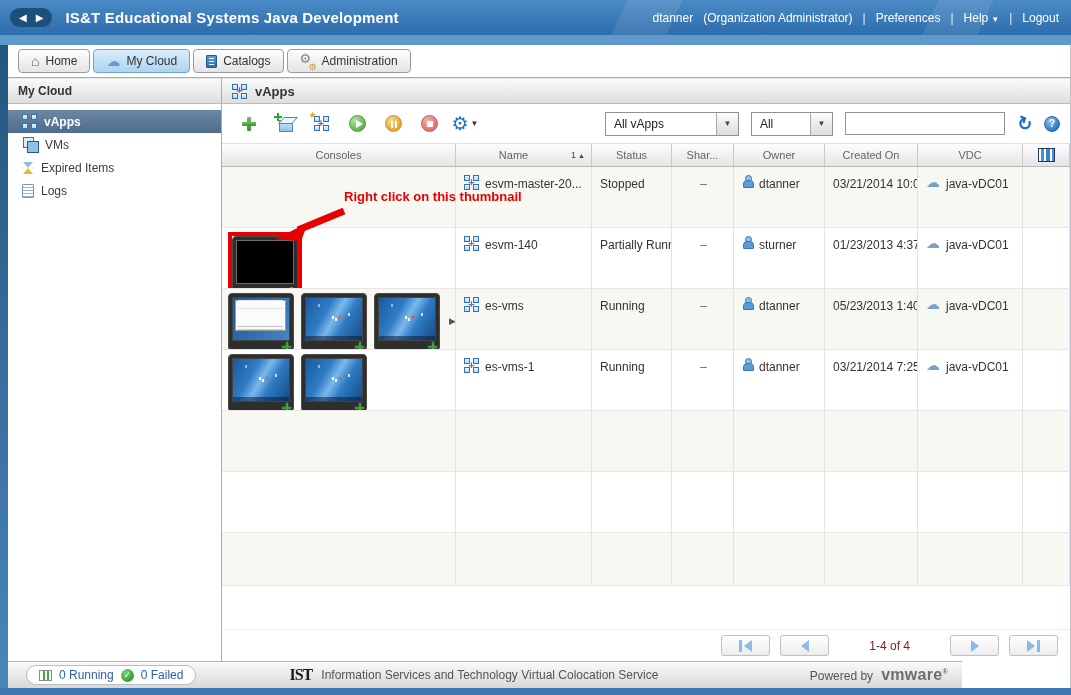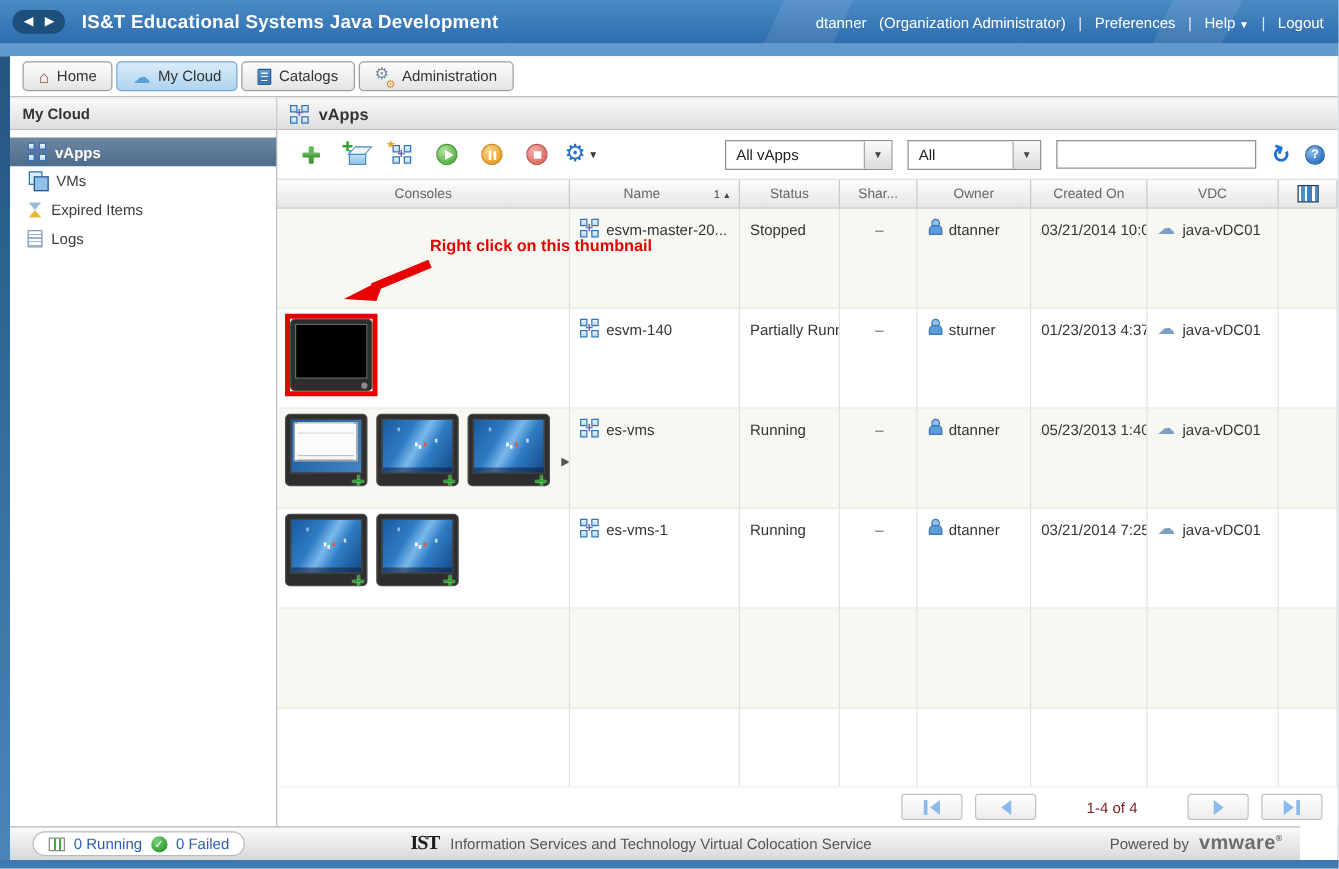--- a/index.html
+++ b/index.html
@@ -99,41 +99,41 @@
   .tb-pause::after { content:""; position:absolute; left:9px; top:4.5px; width:2px; height:7px; background:#fff; }
   .tb-stop { background:radial-gradient(circle at 35% 30%, #f5b0aa, #e2706a 70%); border:1px solid #c05a58; }
   .tb-stop::after { content:""; position:absolute; left:5px; top:5px; width:6px; height:6px; background:#fff; }
   .tb-gear { font-size:19px; color:#1f72c8; line-height:1; }
   .tb-caret { font-size:8px; color:#333; margin-left:2px; }
   .tb-right { margin-left:auto; display:flex; align-items:center; gap:12px; padding-right:10px; }
   .dd { height:24px; border:1px solid #919191; background:#fff; display:flex; align-items:center; font-size:12px; color:#222; }
   .dd-label { padding:0 8px; flex:1; white-space:nowrap; overflow:hidden; }
   .dd-btn { width:22px; height:100%; border-left:1px solid #a8a8a8; background:linear-gradient(#fbfbfb,#dcdcdc);
     display:flex; align-items:center; justify-content:center; font-size:8px; color:#444; cursor:pointer; }
-  .dd.vapps { width:134px; } .dd.all { width:107px;justify-content:flex-end; }
+  .dd.vapps { width:134px; } .dd.all { width:82px;justify-content:flex-end; }
   .search-input { width:160px; height:23px; border:1px solid #919191; font-size:12px; padding:0 5px; font-family:"Liberation Sans",sans-serif; }
   .tb-refresh { font-size:18px; font-weight:bold; color:#1a6fd0; line-height:1; cursor:pointer; transform:rotate(20deg); }
   .tb-help { width:16px; height:16px; border-radius:50%; background:radial-gradient(circle at 35% 30%, #8fc0ec, #2a72c0 75%);
     border:1px solid #2a6ab0; color:#fff; font-size:10px; font-weight:bold; display:flex; align-items:center; justify-content:center; cursor:pointer; }
 
   
   .grid-cols { display:grid; grid-template-columns:234px 136px 80px 62px 91px 93px 105px 1fr; }
   .thead { height:23px; background:linear-gradient(#fdfdfd,#e5e5e5); border-bottom:1px solid #b9b9b9; }
   .th { display:flex; align-items:center; justify-content:center; font-size:11px; color:#666;
     border-right:1px solid #c9c9c9; overflow:hidden; white-space:nowrap; cursor:pointer; position:relative; }
   .th.name-th { justify-content:space-between; padding:0 6px 0 0; }
   .th.name-th .nm { flex:1; text-align:center; }
   .sort-ind { font-size:9px; color:#444; }
   .sort-ind::after { content:"▲"; font-size:7px; margin-left:2px; }
   .th-colsel { display:flex; align-items:center; justify-content:center; }
   .colsel-ico { width:17px; height:14px; border:1px solid #1d3a5e; cursor:pointer;
     background:linear-gradient(to right,#fff 0 2px,#4a90d0 2px 5px,#fff 5px 7px,#3a80c4 7px 11px,#fff 11px 13px,#4a90d0 13px 17px); }
 
   .tbody { flex:1; overflow:hidden; display:flex; flex-direction:column; position:relative; background:#fff; }
-  .trow { height:80px; flex:0 0 auto; }
+  .trow { height:61px; flex:0 0 auto; }
   .trow.tint { background:#f8f8f2; }
   .trow .td { border-right:1px solid #e2e2e2; border-bottom:1px solid #e6e6e6; padding:10px 6px 0 8px;
     font-size:12px; color:#333; overflow:hidden; white-space:nowrap; display:flex; align-items:flex-start; gap:6px; }
   .td.center { justify-content:center; color:#666; }
   .td.consoles { padding:4px 2px 0 6px; gap:7px; }
   .td .cell-ico { margin-top:-2px; }
   .trow.filler { border-bottom:none; }
   .trow.filler .td { height:100%; }
 
   
@@ -163,21 +163,21 @@
   
   .pager { height:32px; display:flex; align-items:center; justify-content:flex-end; gap:10px; padding-right:12px; background:#fff; border-top:1px solid #eee; }
   .pg-btn { width:49px; height:21px; border:1px solid #c0c0c0; border-radius:3px; background:linear-gradient(#fff,#ececec);
     display:flex; align-items:center; justify-content:center; gap:2px; cursor:pointer; }
   .tri-l { width:0; height:0; border-top:6px solid transparent; border-bottom:6px solid transparent; border-right:8px solid #8bb9ea; }
   .tri-r { width:0; height:0; border-top:6px solid transparent; border-bottom:6px solid transparent; border-left:8px solid #8bb9ea; }
   .pg-bar { width:3px; height:12px; background:#8bb9ea; }
   .pg-range { font-size:12px; color:#7f1d1d; margin:0 30px; }
 
   
-  .statusbar { position:absolute; left:8px; top:661px; width:1032px; height:27px;
+  .statusbar { position:absolute; left:8px; top:661px; width:954px; height:27px;
     background:linear-gradient(#fafafa,#d8d8d8); border-top:1px solid #b5b5b5; display:flex; align-items:center; font-size:12px; color:#555; }
   .status-pill { margin-left:18px; height:20px; background:#fff; border:1px solid #bbb; border-radius:10px;
     display:flex; align-items:center; gap:7px; padding:0 12px; }
   .tasks-ico { width:13px; height:11px; border:1px solid #8a8a8a; background:linear-gradient(to right,#fff 0 3px,#3fae3f 3px 5px,#fff 5px 7px,#3fae3f 7px 9px,#fff 9px 11px,#3fae3f 11px 13px); }
   .status-count { color:#2b5fad; }
   .check-ico { width:13px; height:13px; border-radius:50%; background:radial-gradient(circle at 35% 30%, #7cd07c, #2f9a2f 75%);
     color:#fff; font-size:9px; display:flex; align-items:center; justify-content:center; }
   .footer-center { position:absolute; left:50%; transform:translateX(-53%); display:flex; align-items:center; gap:9px; }
   .ist-logo { font-weight:bold; font-size:16px; color:#1a1a1a; letter-spacing:-1px; font-family:"Liberation Serif",serif; }
   .footer-right { margin-left:auto; margin-right:14px; display:flex; align-items:baseline; gap:8px; }

